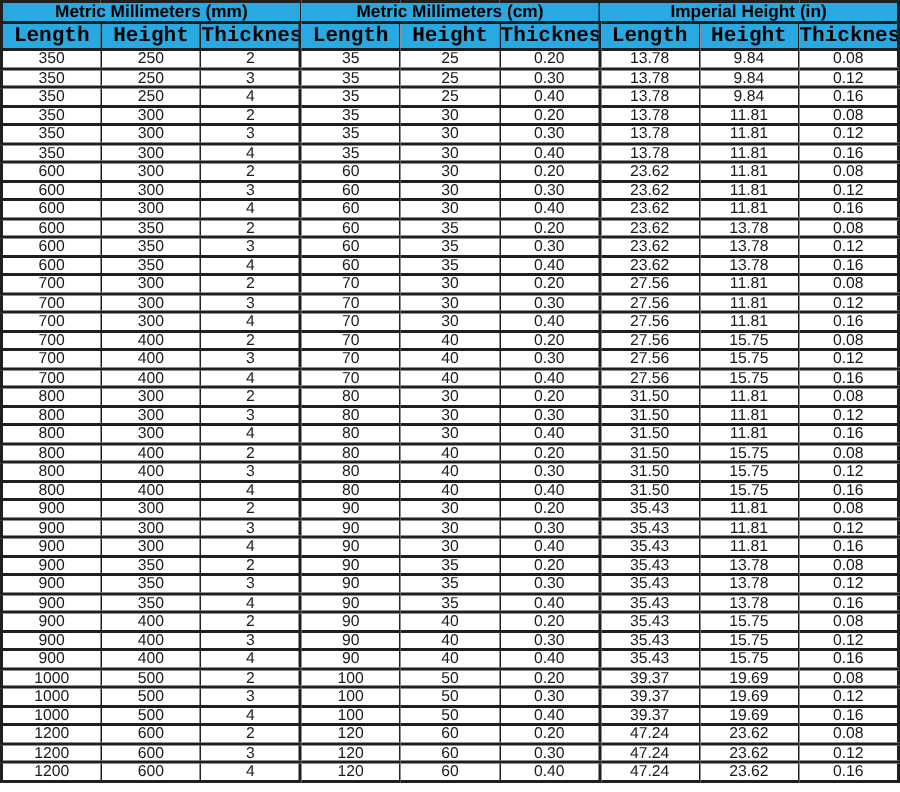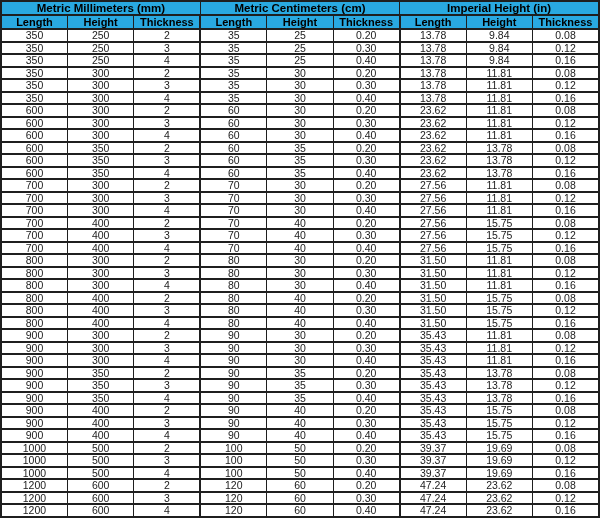--- a/index.html
+++ b/index.html
@@ -28,36 +28,36 @@
   
   th,td{border-top-width:2px;border-bottom-width:2px;}
   
   tr > *:nth-child(3n+1){border-left-width:2px;}
   thead tr.group-row th{
     background:var(--header-bg);color:var(--header-text);
     font-weight:bold;font-size:11.5px;height:13px;
   }
   thead tr.sub-row th{
     background:var(--header-bg);color:var(--header-text);
-    font-weight:bold;font-size:11px;height:14px;
+    font-weight:bold;font-size:14px;height:14px;font-family:Liberation Mono, monospace;
   }
   tbody td{
     background:var(--cell-bg);color:var(--cell-text);
     font-size:10.5px;line-height:1;
   }
 </style>
 </head>
 <body>
 
 <div class="screen">
   <table class="conv">
     <thead>
       <tr class="group-row">
         <th colspan="3">Metric Millimeters (mm)</th>
-        <th colspan="3">Metric Centimeters (cm)</th>
+        <th colspan="3">Metric Millimeters (cm)</th>
         <th colspan="3">Imperial Height (in)</th>
       </tr>
       <tr class="sub-row">
         <th>Length</th>
         <th>Height</th>
         <th>Thickness</th>
         <th>Length</th>
         <th>Height</th>
         <th>Thickness</th>
         <th>Length</th>

